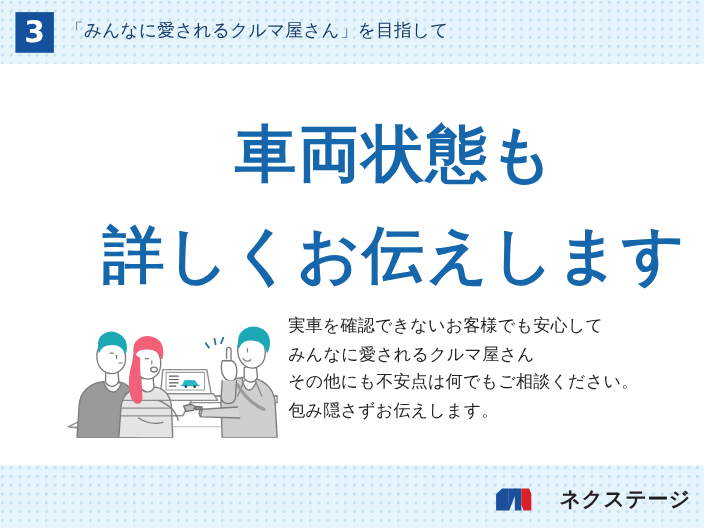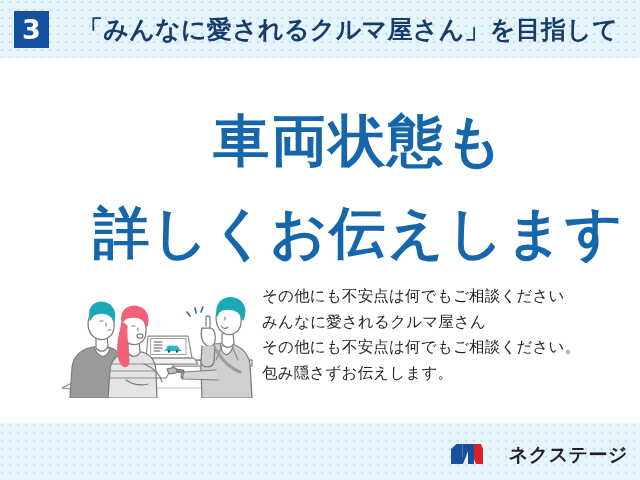--- a/index.html
+++ b/index.html
@@ -52,27 +52,26 @@
     font-weight: bold;
     line-height: 37px;
     text-align: center;
     font-family: "DejaVu Sans", sans-serif;
     letter-spacing: 0px;
   }
   #header-title {
     position: absolute;
     left: 60px;
     top: 15px;
-    font-size: 25px;
-    font-weight: bold;
+    font-size: 16px;
+    font-weight: normal;
     color: #173c6b;
     letter-spacing: 0.3px;
     white-space: nowrap;
     line-height: 28px;
-    margin-left: 18px;
   }
 
   
   #headline {
     position: absolute;
     left: 0;
     top: 105px;
     width: 640px;
     text-align: center;
     padding-left: 39px;
@@ -270,21 +269,21 @@
             <path d="M134 40 L131 36"></path>
             <path d="M140 37 L139 32"></path>
             <path d="M145 36 L147 31"></path>
           </g>
         </g>
       </g>
     </svg>
   </div>
 
   <div id="body-copy">
-    <div class="body-line">その他にも不安点は何でもご相談ください</div>
+    <div class="body-line">実車を確認できないお客様でも安心して</div>
     <div class="body-line">みんなに愛されるクルマ屋さん</div>
     <div class="body-line">その他にも不安点は何でもご相談ください。</div>
     <div class="body-line">包み隠さずお伝えします。</div>
   </div>
 
   <div id="footer-band" class="dotband"></div>
 
   <div id="brand-lockup">
     <svg id="brand-mark" viewBox="0 0 34 24" xmlns="http://www.w3.org/2000/svg">
       <path d="M1 22 L1 7 L6.5 2 L12.5 2 L12.5 16 L18 2 L24 2 L24 22 L18 22 L18 9 L13 22 Z" fill="#1b4f9c"></path>

